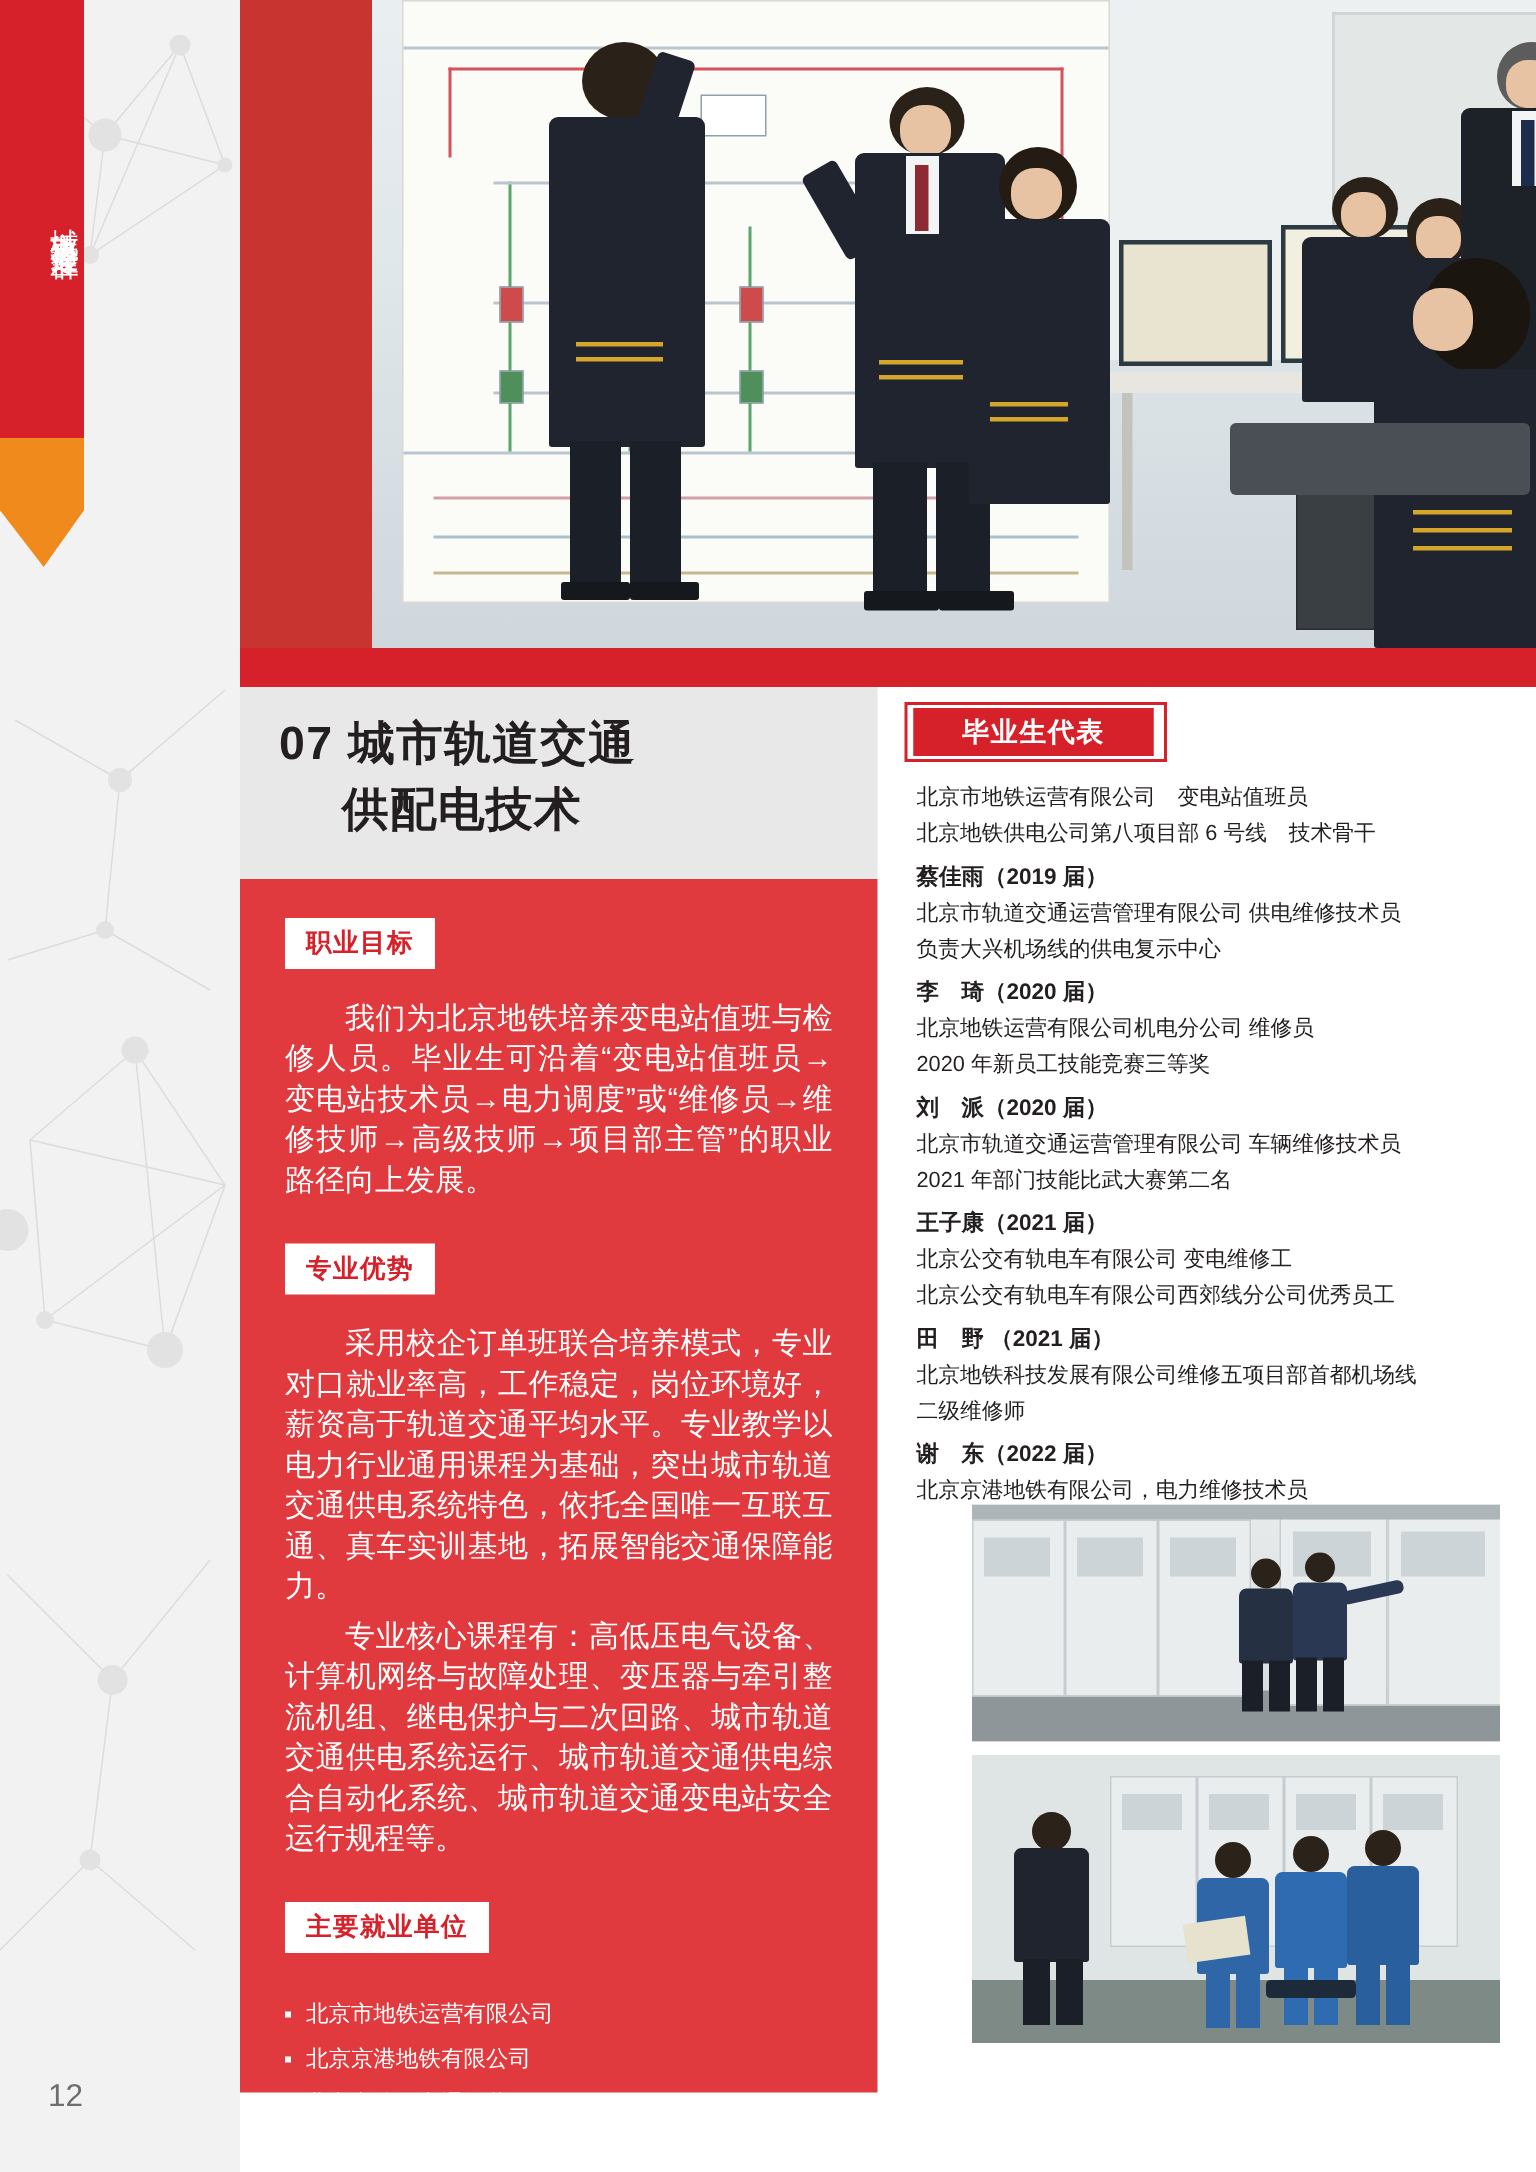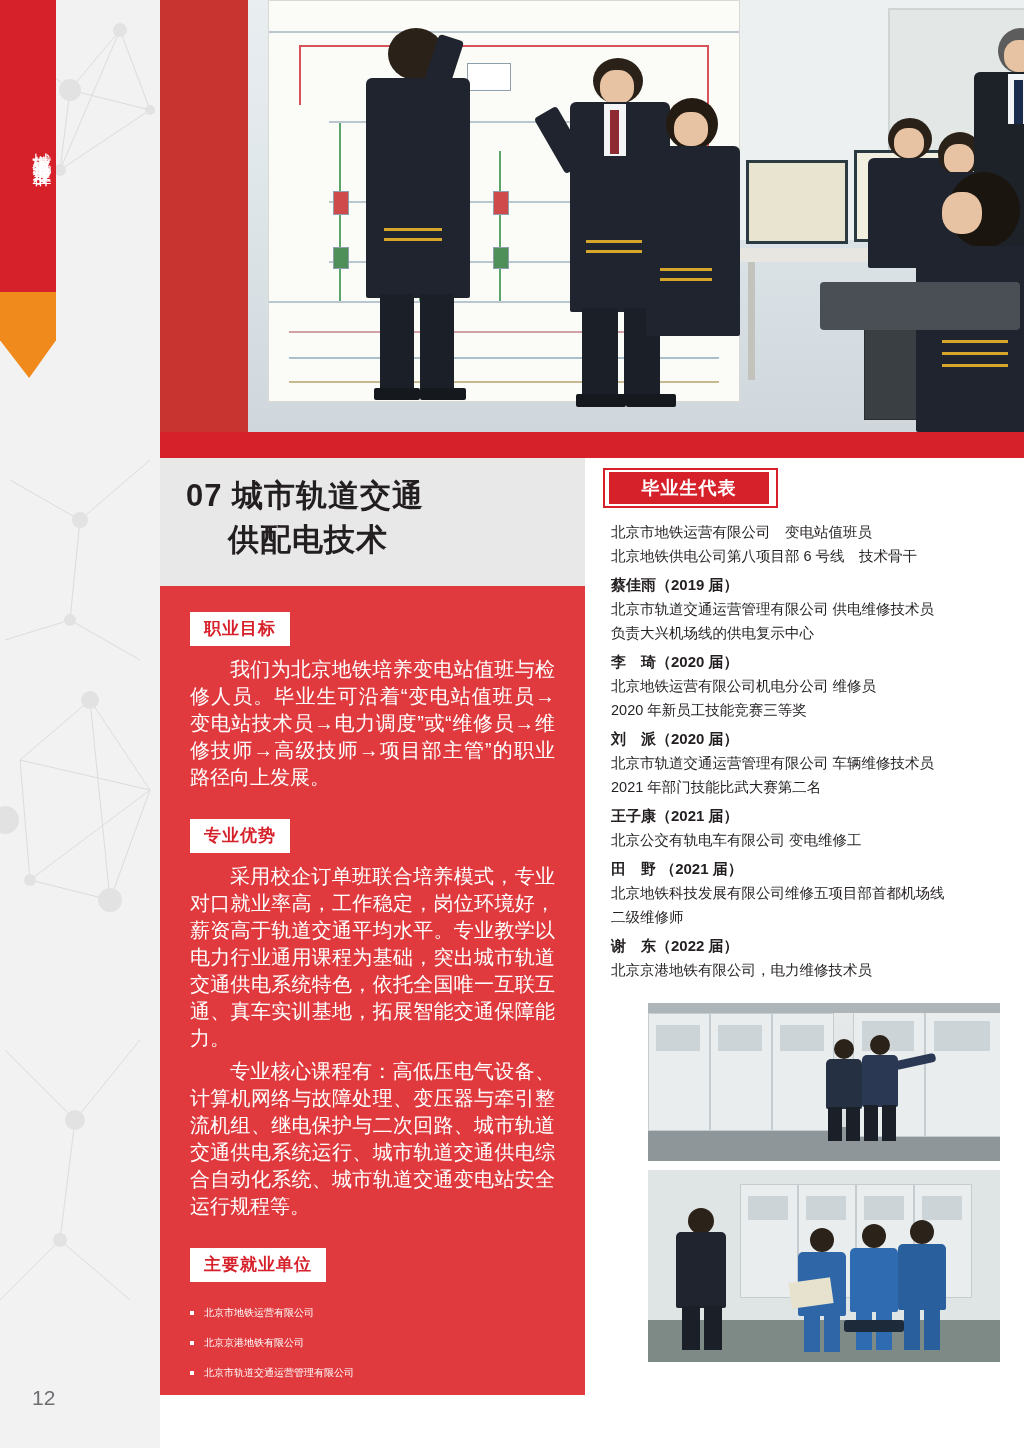--- a/index.html
+++ b/index.html
@@ -101,31 +101,31 @@
   .title-indent{padding-left:42px;}
   
   .red-panel{
     position:absolute;left:160px;top:586px;width:425px;height:809px;
     background:#e03a3e;color:#fff;box-sizing:border-box;
     padding:26px 30px 0 30px;
   }
   .sec-tag{
     display:inline-block;background:#fff;color:#d6202a;
     font-size:17px;font-weight:bold;padding:5px 14px 6px 14px;
-    margin-bottom:10px;letter-spacing:1px;
+    margin-bottom:20px;letter-spacing:1px;
   }
   .body-p{
     font-size:20px;line-height:27px;color:#fff;margin:0 0 6px 0;
     text-align:justify;
   }
   .body-p.indent{text-indent:2em;}
   .block-gap{height:22px;}
   .emp-list{margin:6px 0 0 0;padding:0;list-style:none;}
   .emp-list li{
-    font-size:10px;line-height:30px;padding-left:14px;position:relative;
+    font-size:15px;line-height:30px;padding-left:14px;position:relative;
   }
   .emp-list li:before{
     content:"";position:absolute;left:0;top:13px;width:4px;height:4px;
     background:#fff;
   }
   
   .right-col{
     position:absolute;left:603px;top:458px;width:421px;height:990px;
   }
   .grad-head{
@@ -380,20 +380,21 @@
 
     <div>
       <div class="grad-name">刘　派（2020 届）</div>
       <div class="grad-line">北京市轨道交通运营管理有限公司 车辆维修技术员</div>
       <div class="grad-line">2021 年部门技能比武大赛第二名</div>
     </div>
 
     <div>
       <div class="grad-name">王子康（2021 届）</div>
       <div class="grad-line">北京公交有轨电车有限公司 变电维修工</div>
+      <div class="grad-line">北京公交有轨电车有限公司西郊线分公司优秀员工</div>
     </div>
 
     <div>
       <div class="grad-name">田　野 （2021 届）</div>
       <div class="grad-line">北京地铁科技发展有限公司维修五项目部首都机场线</div>
       <div class="grad-line">二级维修师</div>
     </div>
 
     <div>
       <div class="grad-name">谢　东（2022 届）</div>

